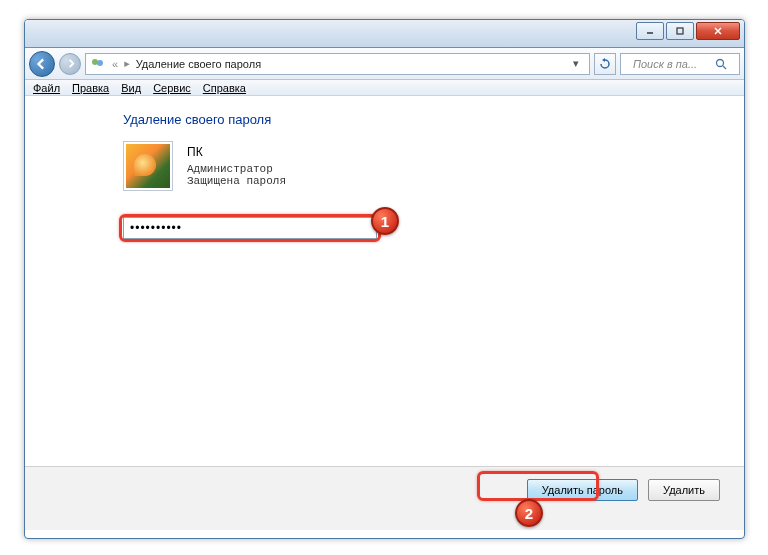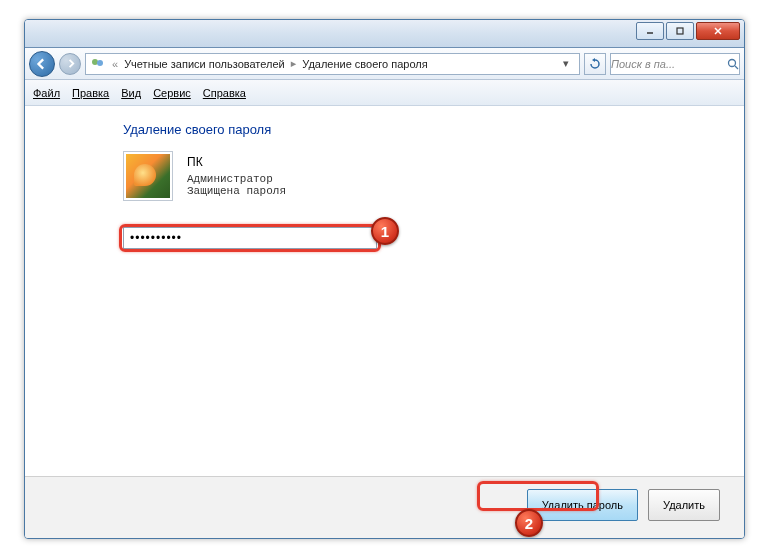--- a/index.html
+++ b/index.html
@@ -100,34 +100,34 @@
     display: inline-block;
   }
   .refresh-btn {
     width: 22px; height: 22px;
     border: 1px solid #9bb0c7;
     background: linear-gradient(to bottom,#fafcfe,#e6edf6);
     display: flex; align-items: center; justify-content: center;
     cursor: pointer;
   }
   .searchbox {
-    width: 130px;
+    width: 120px;
     height: 22px;
     background: #fff;
     border: 1px solid #9bb0c7;
     display: flex;
     align-items: center;
-    padding: 0 0;
+    padding: 0 12px;
     gap: 4px;
     color: #888;
     font-size: 11px;
     font-style: italic;
   }
   .menubar {
-    height: 26px;
+    height: 16px;
     background: linear-gradient(to bottom, #f7f9fc, #e4ecf5);
     border-bottom: 1px solid #c8d4e2;
     display: flex;
     align-items: center;
     padding: 0 8px;
     gap: 12px;
     font-size: 11px;
   }
   .menubar span { cursor: pointer; }
   .menubar .ul { text-decoration: underline; }
@@ -217,21 +217,21 @@
     border-top: 1px solid #d0d0d0;
     background: #f2f2f2;
     height: 64px;
     padding: 12px 24px 0 0;
     display: flex;
     justify-content: flex-end;
     gap: 10px;
     position: relative;
   }
   .btn {
-    height: 32px;
+    height: 22px;
     padding: 0 14px;
     border: 1px solid #8a8a8a;
     background: linear-gradient(to bottom, #fdfdfd, #e6e6e6);
     font-size: 11px;
     cursor: pointer;
     border-radius: 2px;
   }
   .btn.primary {
     border: 1px solid #3c7fb1;
     background: linear-gradient(to bottom, #eaf6fd, #bde3f8 50%, #a7d9f5);
@@ -288,21 +288,20 @@
         </svg>
     </div>
     <div class="addressbar">
       <span class="addr-folder-icon">
         <svg viewBox="0 0 16 14" width="16" height="14">
           <circle cx="5" cy="5" r="3" fill="#7fb76a"></circle>
           <circle cx="10" cy="6" r="3" fill="#6fa8dc"></circle>
         </svg>
       </span>
       <span class="sep">«</span>
-      <span>Учетные записи пользователей</span>
       <span class="sep">▸</span>
       <span>Удаление своего пароля</span>
       <span class="addr-dd">▾</span>
     </div>
     <div class="refresh-btn">
       <svg viewBox="0 0 12 12" width="12" height="12">
           <path d="M6 2 A4 4 0 1 1 2 6" fill="none" stroke="#2d6aa5" stroke-width="1.5"></path>
           <path d="M6 0 L6 4 L3 2 Z" fill="#2d6aa5"></path>
         </svg>
     </div>

